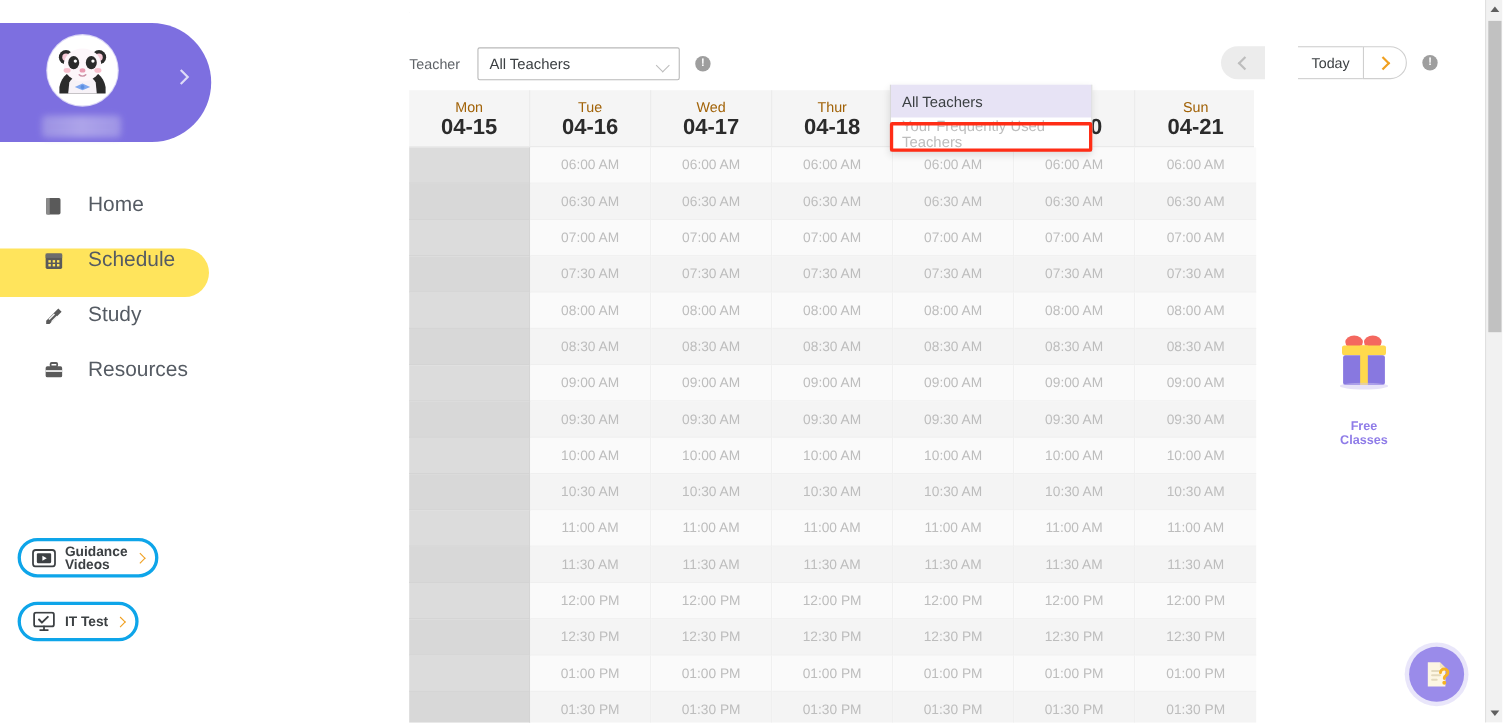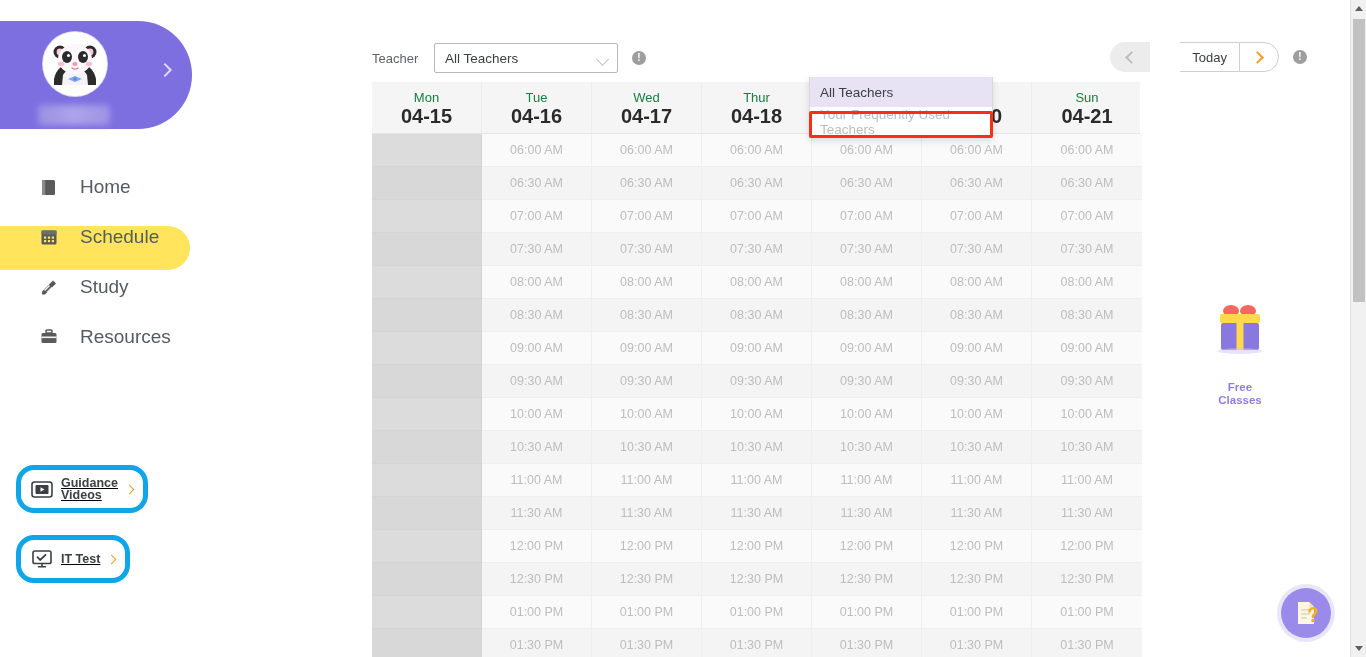--- a/index.html
+++ b/index.html
@@ -116,29 +116,28 @@
   .nav-label {
     position: relative; z-index: 2;
     font-size: 19px;
     color: #555b63;
   }
 
   
   .bottom-btns { position: absolute; left: 16px; bottom: 52px; width: 280px; }
   .pill-btn {
     display: flex; align-items: center;
-    height: 48px;
-    border: 5px solid #0ea5e9;
+    height: 36px;
+    border: 3px solid #0ea5e9;
     border-radius: 18px;
     background: #fff;
     padding: 0 10px 0 9px;
     margin-bottom: 22px;
     width: -moz-fit-content; width: fit-content;
     cursor: pointer;
-    text-decoration: underline;
   }
   .pill-btn .pb-icon {
     width: 24px; height: 20px; margin-right: 7px;
     display: flex; align-items: center; justify-content: center;
     color: #3c4043;
   }
   .pill-btn .pb-label {
     font-size: 12.5px; font-weight: bold; color: #3c4043;
     line-height: 12.5px; text-align: left;
   }
@@ -252,21 +251,21 @@
     background: #f5f5f5;
     border-bottom: 1px solid #e6e6e6;
   }
   .cal-col-head {
     width: 110px; flex: none;
     display: flex; flex-direction: column;
     align-items: center; justify-content: center;
     border-right: 1px solid #ececec;
   }
   .cal-col-head:last-child { border-right: none; }
-  .cch-day { font-size: 13px; color: #15803d; line-height: 16px; }
+  .cch-day { font-size: 13px; color: #a16207; line-height: 16px; }
   .cch-date { font-size: 20px; color: #2b2b2b; font-weight: bold; line-height: 20px; }
 
   .cal-body { width: 768px; }
   .cal-row { display: flex; height: 33px; }
   .cal-cell {
     width: 110px; flex: none;
     display: flex; align-items: center; justify-content: center;
     font-size: 12.5px;
     color: #bdbdbd;
     border-right: 1px solid #efefef;

